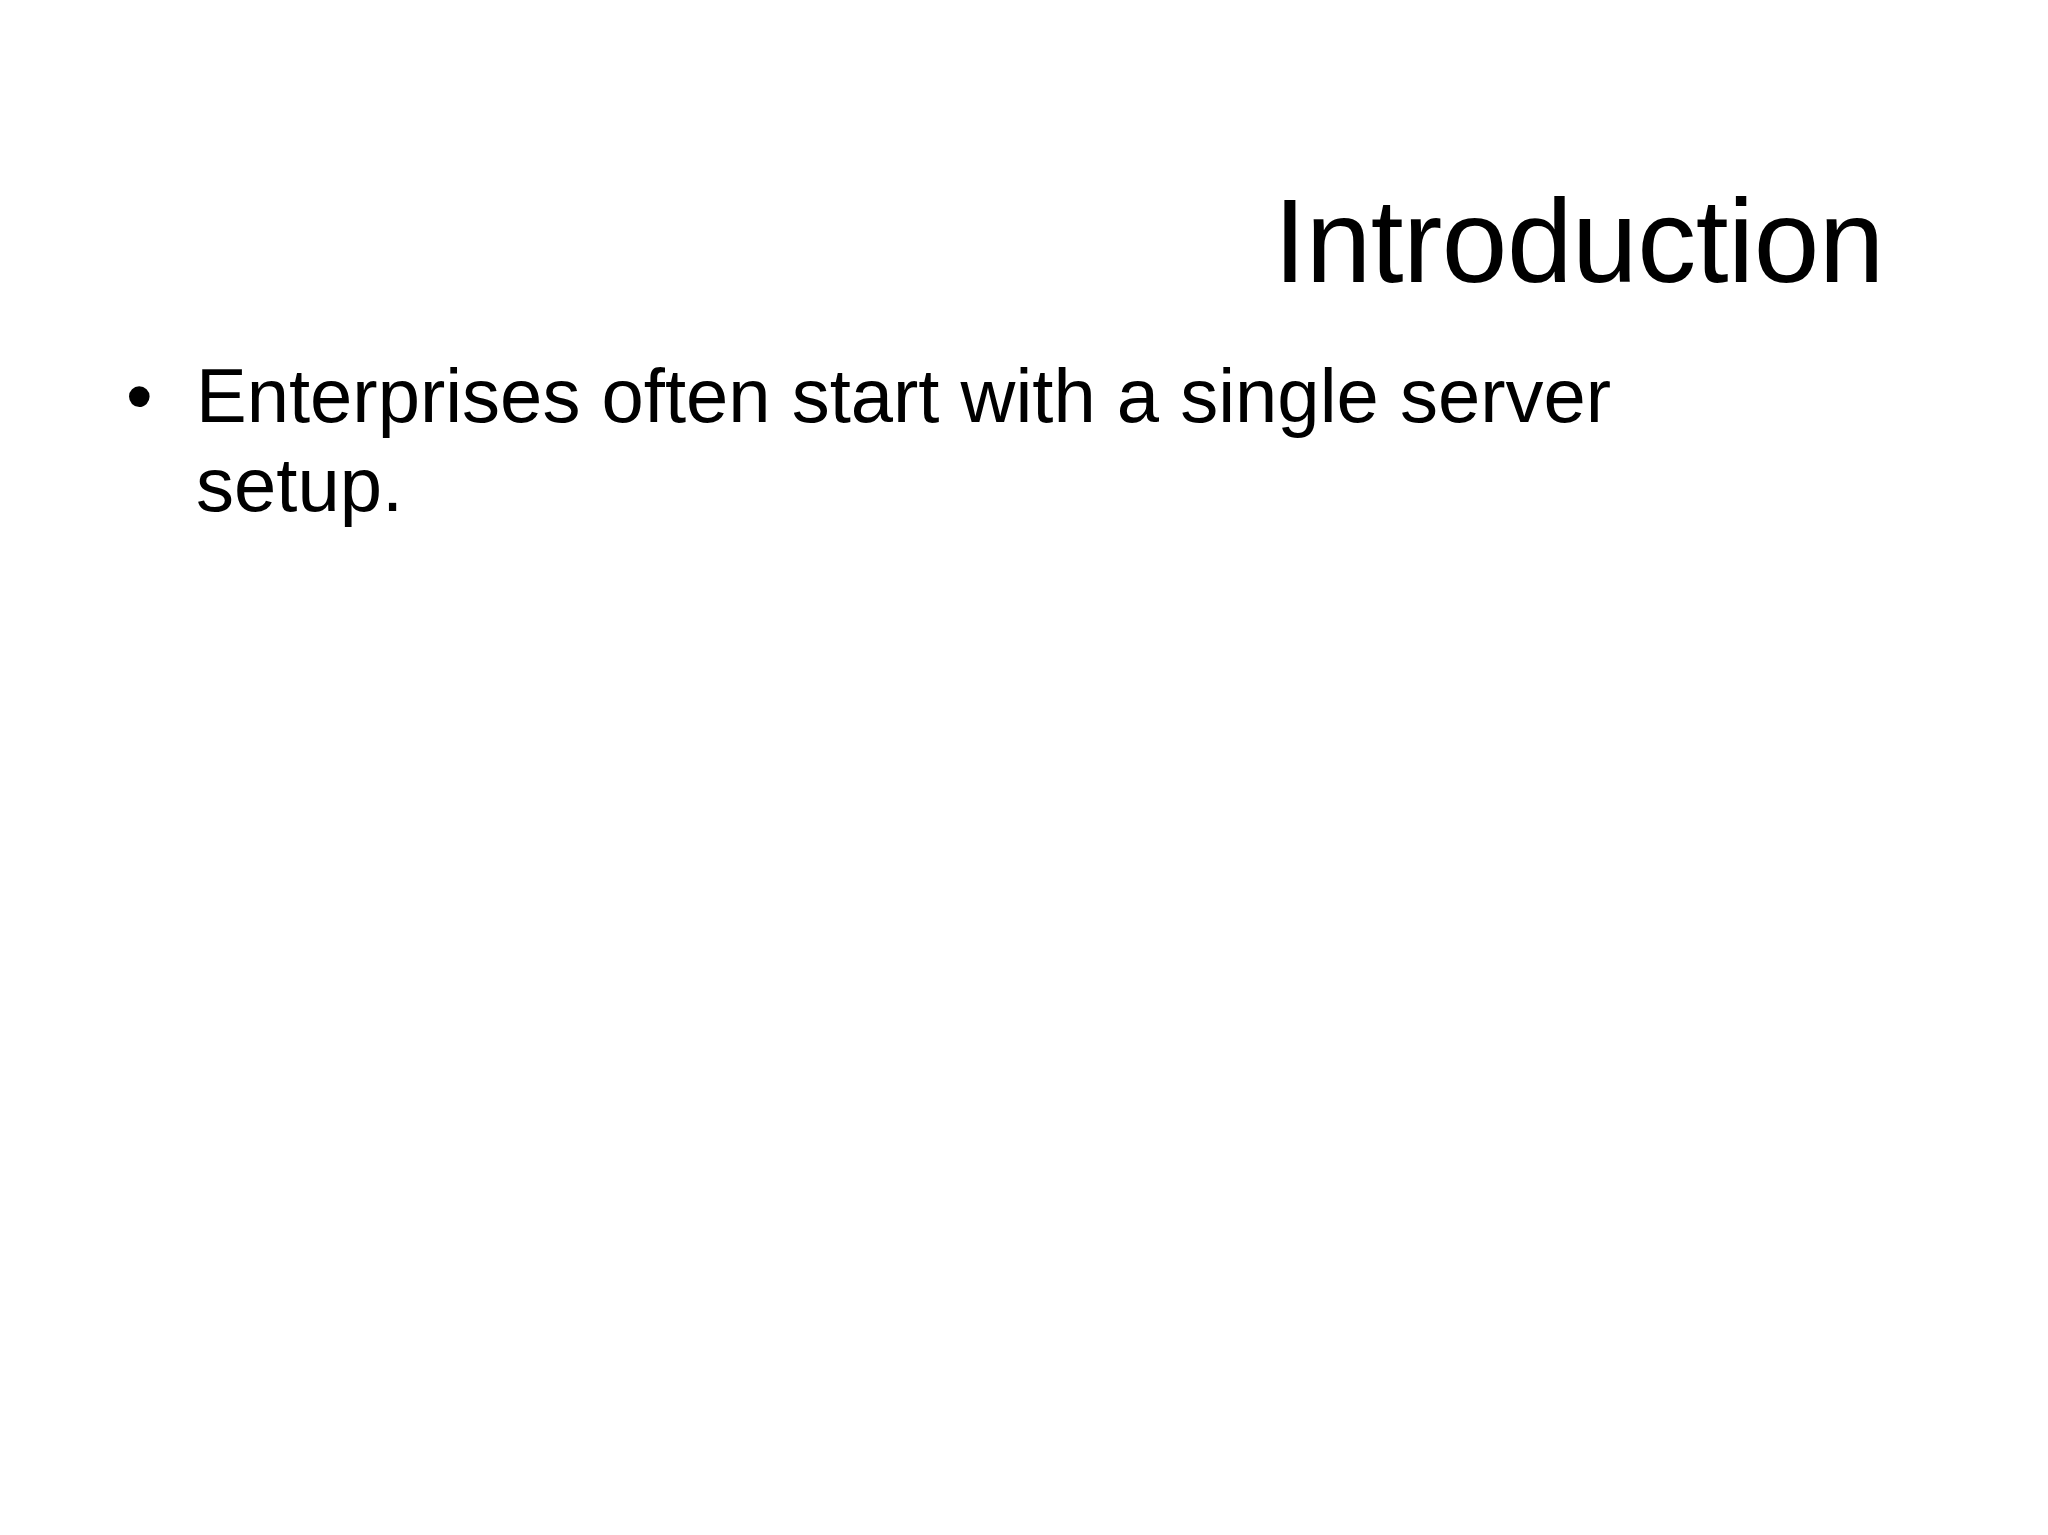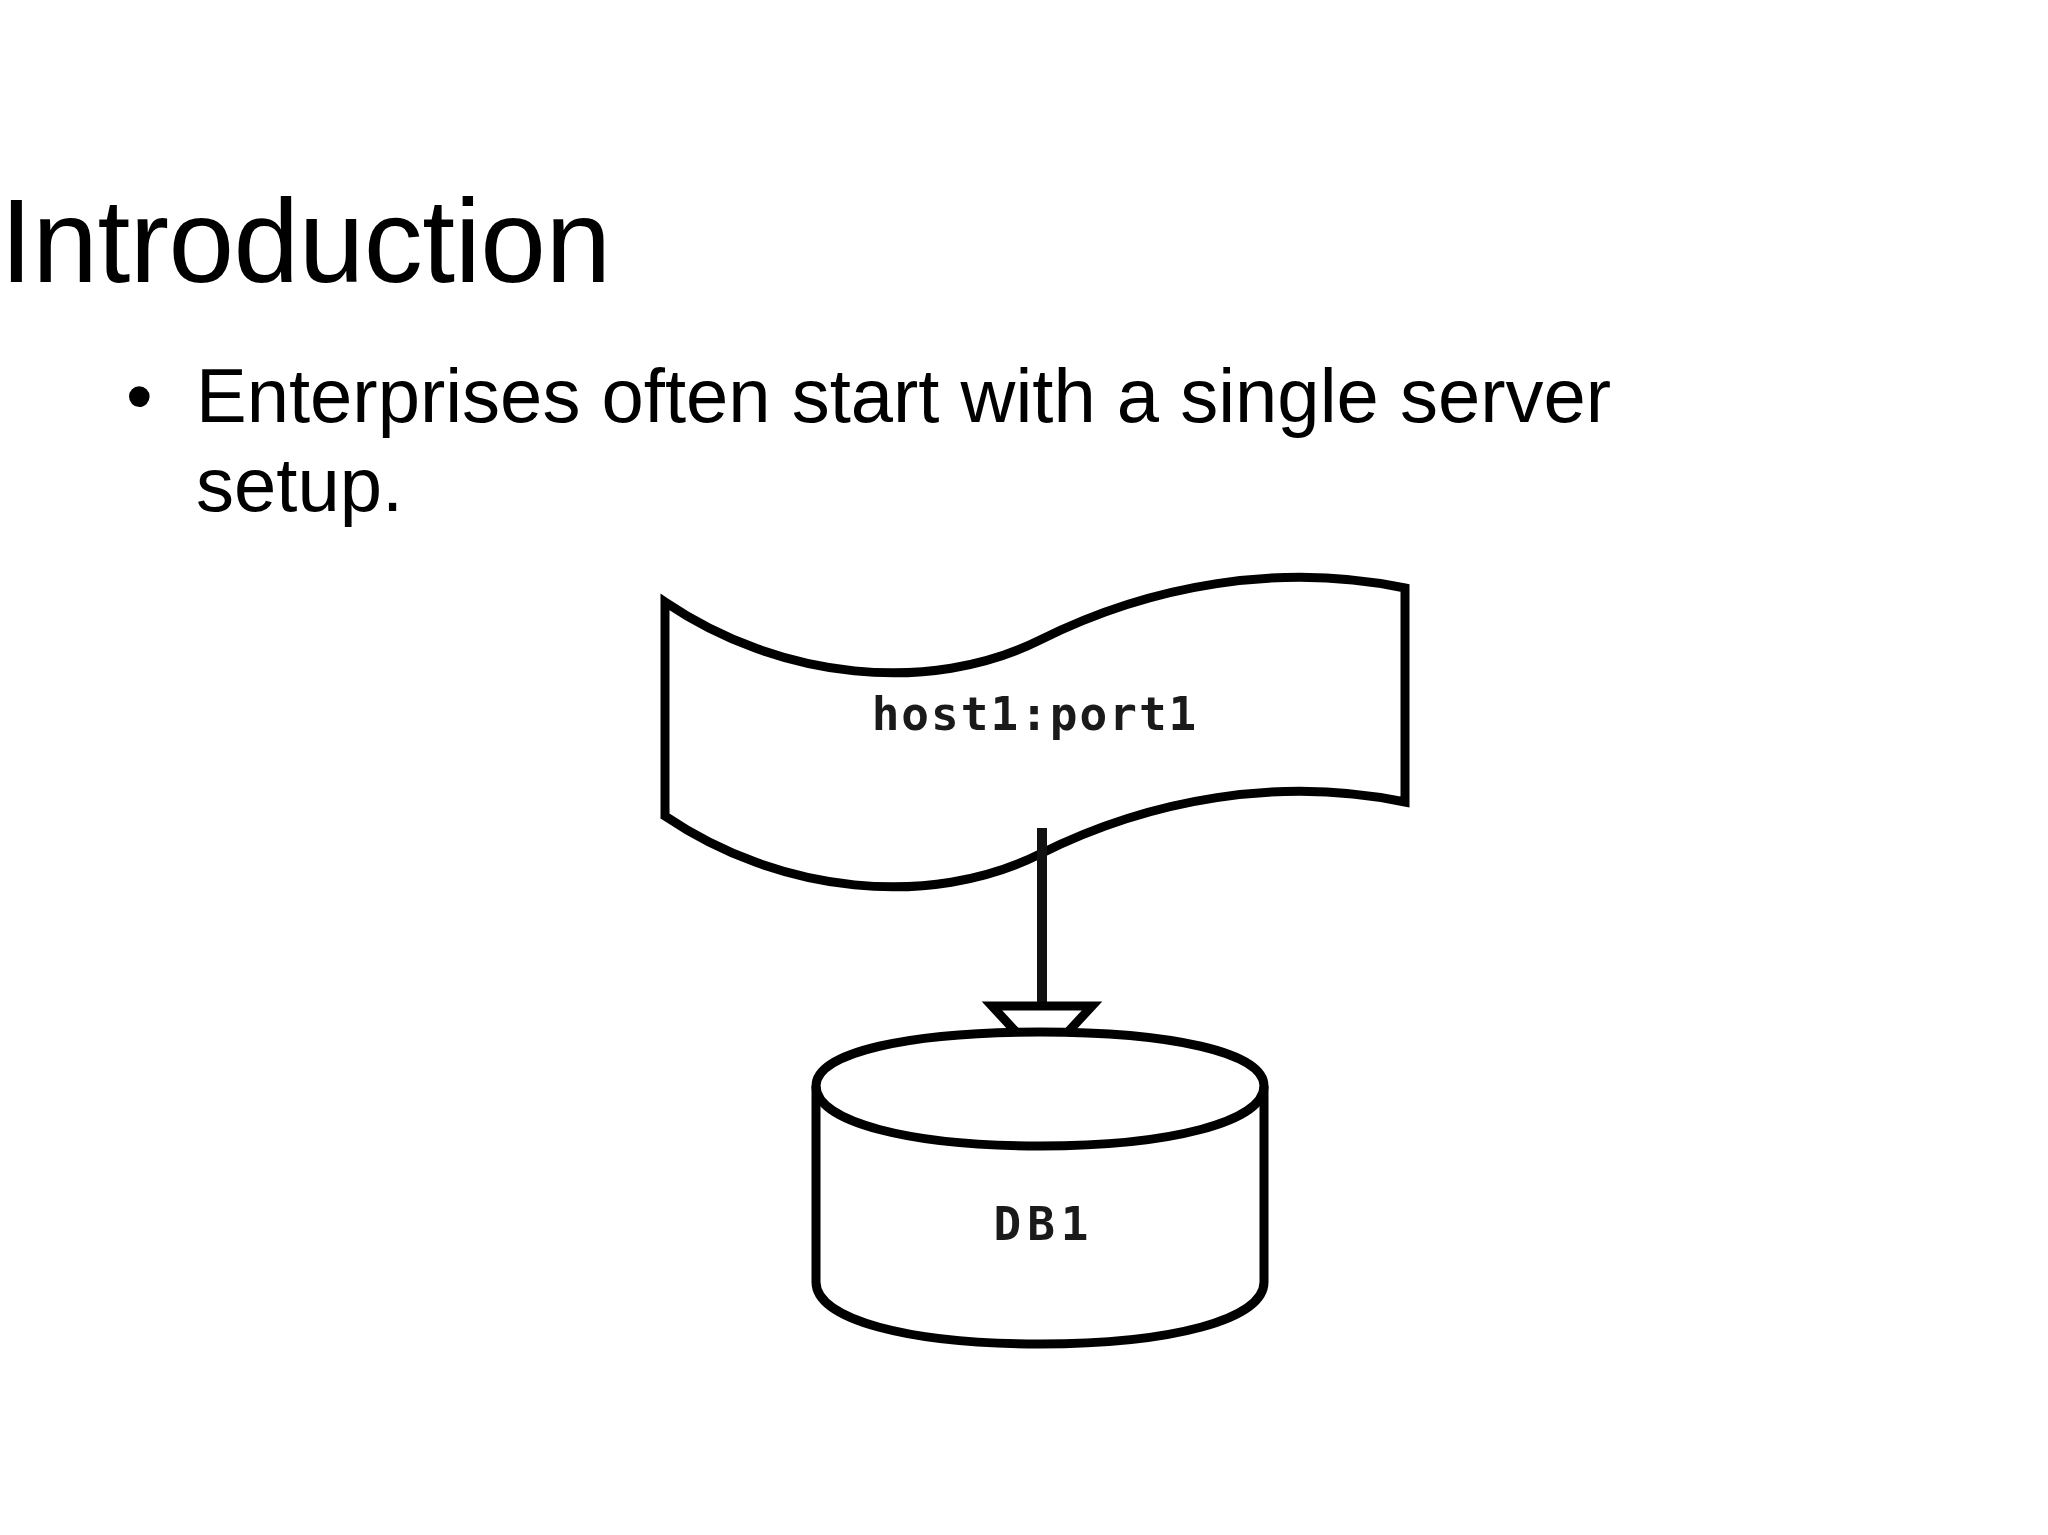--- a/index.html
+++ b/index.html
@@ -20,21 +20,21 @@
     height: 1535px;
     background: #ffffff;
   }
 
   
   .slide-title {
     position: absolute;
     left: 0;
     top: 96px;
     width: 1884px;
-    text-align: left;
+    text-align: right;
     font-family: "Liberation Sans", sans-serif;
     font-size: 118px;
     font-weight: 400;
     line-height: 1.12;
     letter-spacing: -0.5px;
     color: #000000;
     white-space: nowrap;
   }
 
   
@@ -123,51 +123,14 @@
 
   <h1 class="slide-title">Introduction</h1>
 
   <ul class="body-list">
     <li class="bullet-item">
       <span class="bullet-marker">•</span>
       <span>Enterprises often start with a single server setup.</span>
     </li>
   </ul>
 
-  <div class="diagram">
-    <svg viewBox="0 0 820 840" xmlns="http://www.w3.org/2000/svg">
-
-      <g>
-        <path class="shape-fill-white" d="M 45 62
-                 C 160 140, 310 155, 420 100
-                 C 530 45, 660 22, 785 48
-                 L 785 262
-                 C 660 236, 530 259, 420 314
-                 C 310 369, 160 354, 45 276
-                 Z"></path>
-        <text class="mono-label" x="415" y="190" text-anchor="middle">host1:port1</text>
-      </g>
-
-      <g>
-        <line class="connector-line" x1="422" y1="288" x2="422" y2="468"></line>
-        <polygon class="arrow-head" points="372,466 472,466 422,520"></polygon>
-      </g>
-
-      <g>
-
-        <path class="shape-fill-white" d="M 196 546
-                 C 196 512, 290 492, 420 492
-                 C 550 492, 644 512, 644 546
-                 L 644 742
-                 C 644 780, 550 804, 420 804
-                 C 290 804, 196 780, 196 742
-                 Z"></path>
-
-        <path class="shape-stroke" d="M 196 546
-                 C 196 582, 290 606, 420 606
-                 C 550 606, 644 582, 644 546"></path>
-        <text class="mono-label-db" x="424" y="700" text-anchor="middle">DB1</text>
-      </g>
-
-    </svg>
-  </div>
 
 </div>
 
 </body></html>

